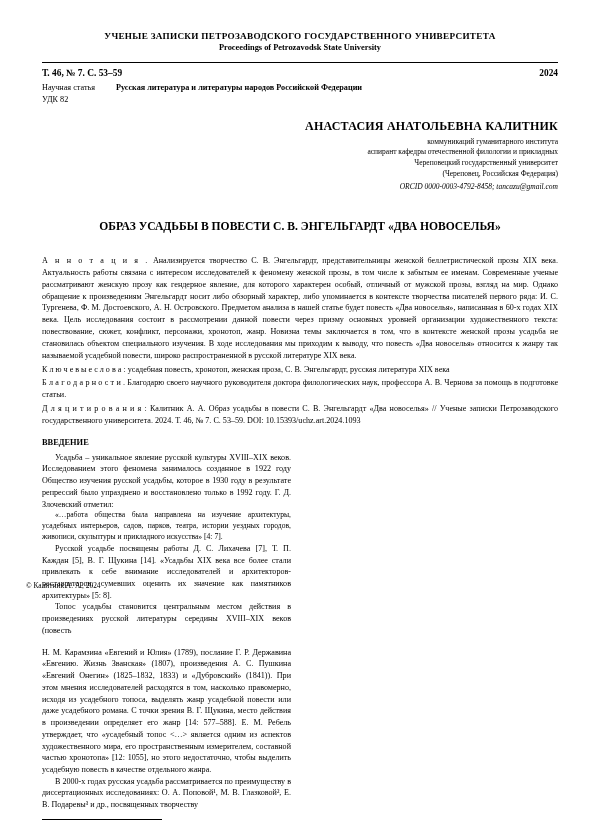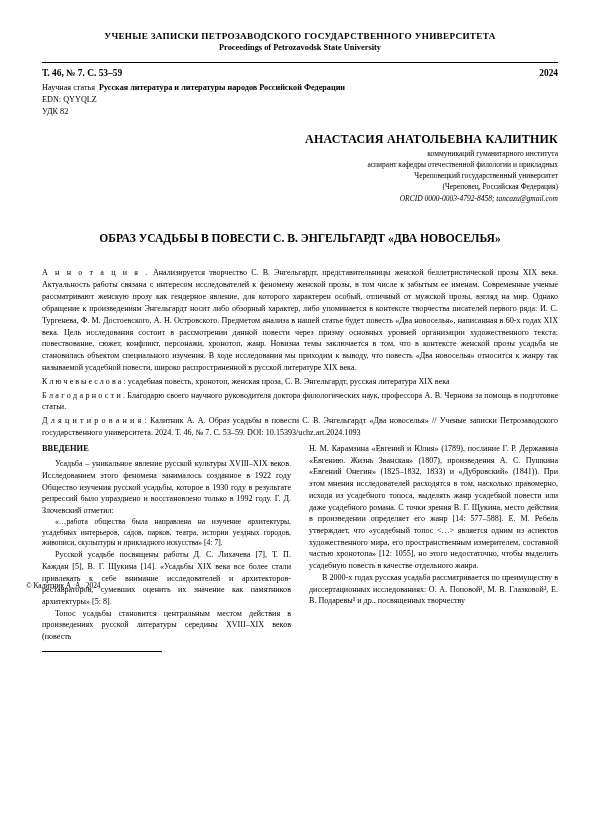--- a/index.html
+++ b/index.html
@@ -48,21 +48,21 @@
     font-size: 9.4px;
     font-weight: bold;
     margin-bottom: 4px;
   }
   .meta-block {
     font-size: 8.2px;
     line-height: 1.5;
   }
   .meta-line {
     display: flex;
-    gap: 4px;
+    gap: 21px;
   }
   .meta-line .label {
     white-space: nowrap;
   }
   .meta-line .value {
     font-weight: bold;
   }
   .author-block {
     margin-top: 12px;
     text-align: right;
@@ -99,22 +99,23 @@
     letter-spacing: 1.6px;
   }
   .footnote-sep {
     width: 120px;
     border: none;
     border-top: 1px solid #000;
     margin: 8px 0 3px 0;
   }
   .cols {
     display: flex;
-    gap: 18px;
-    margin-top: 4px;
+    gap: 10px;
+    margin-top: 10px;
+    flex-direction: column;
   }
   .col {
     width: 249px;
     font-size: 8.1px;
     line-height: 1.45;
     text-align: justify;
   }
   .section-head {
     font-weight: bold;
     font-size: 8.4px;
@@ -155,21 +156,20 @@
   <div class="issue-row">
     <span>Т. 46, № 7. С. 53–59</span>
     <span>2024</span>
   </div>
 
   <div class="meta-block">
     <div class="meta-line">
       <span class="label">Научная статья</span>
       <span class="value">Русская литература и литературы народов Российской Федерации</span>
     </div>
-    <div>EDN: QYYQLZ</div>
     <div>УДК 82</div>
   </div>
 
   <div class="author-block">
     <div class="author-name">АНАСТАСИЯ АНАТОЛЬЕВНА КАЛИТНИК</div>
     <div>коммуникаций гуманитарного института</div>
     <div>аспирант кафедры отечественной филологии и прикладных</div>
     <div>Череповецкий государственный университет</div>
     <div>(Череповец, Российская Федерация)</div>
     <div class="author-orcid">ORCID 0000-0003-4792-8458; tancazu@gmail.com</div>

